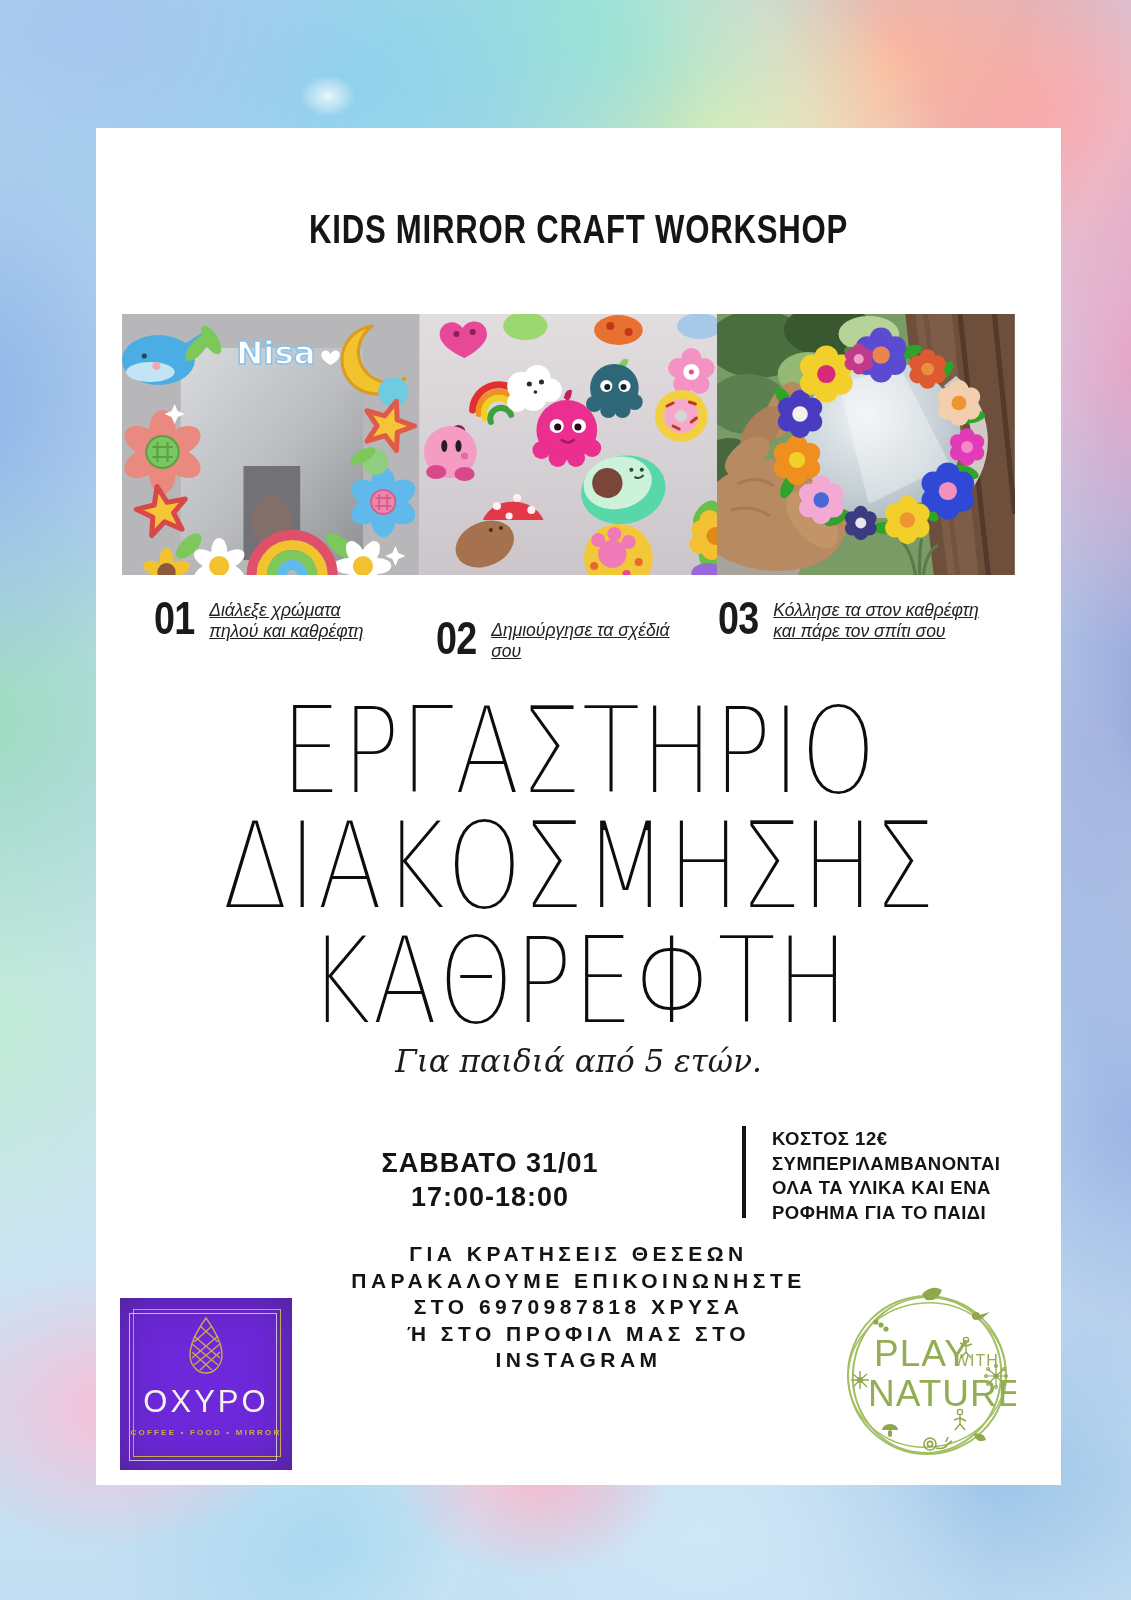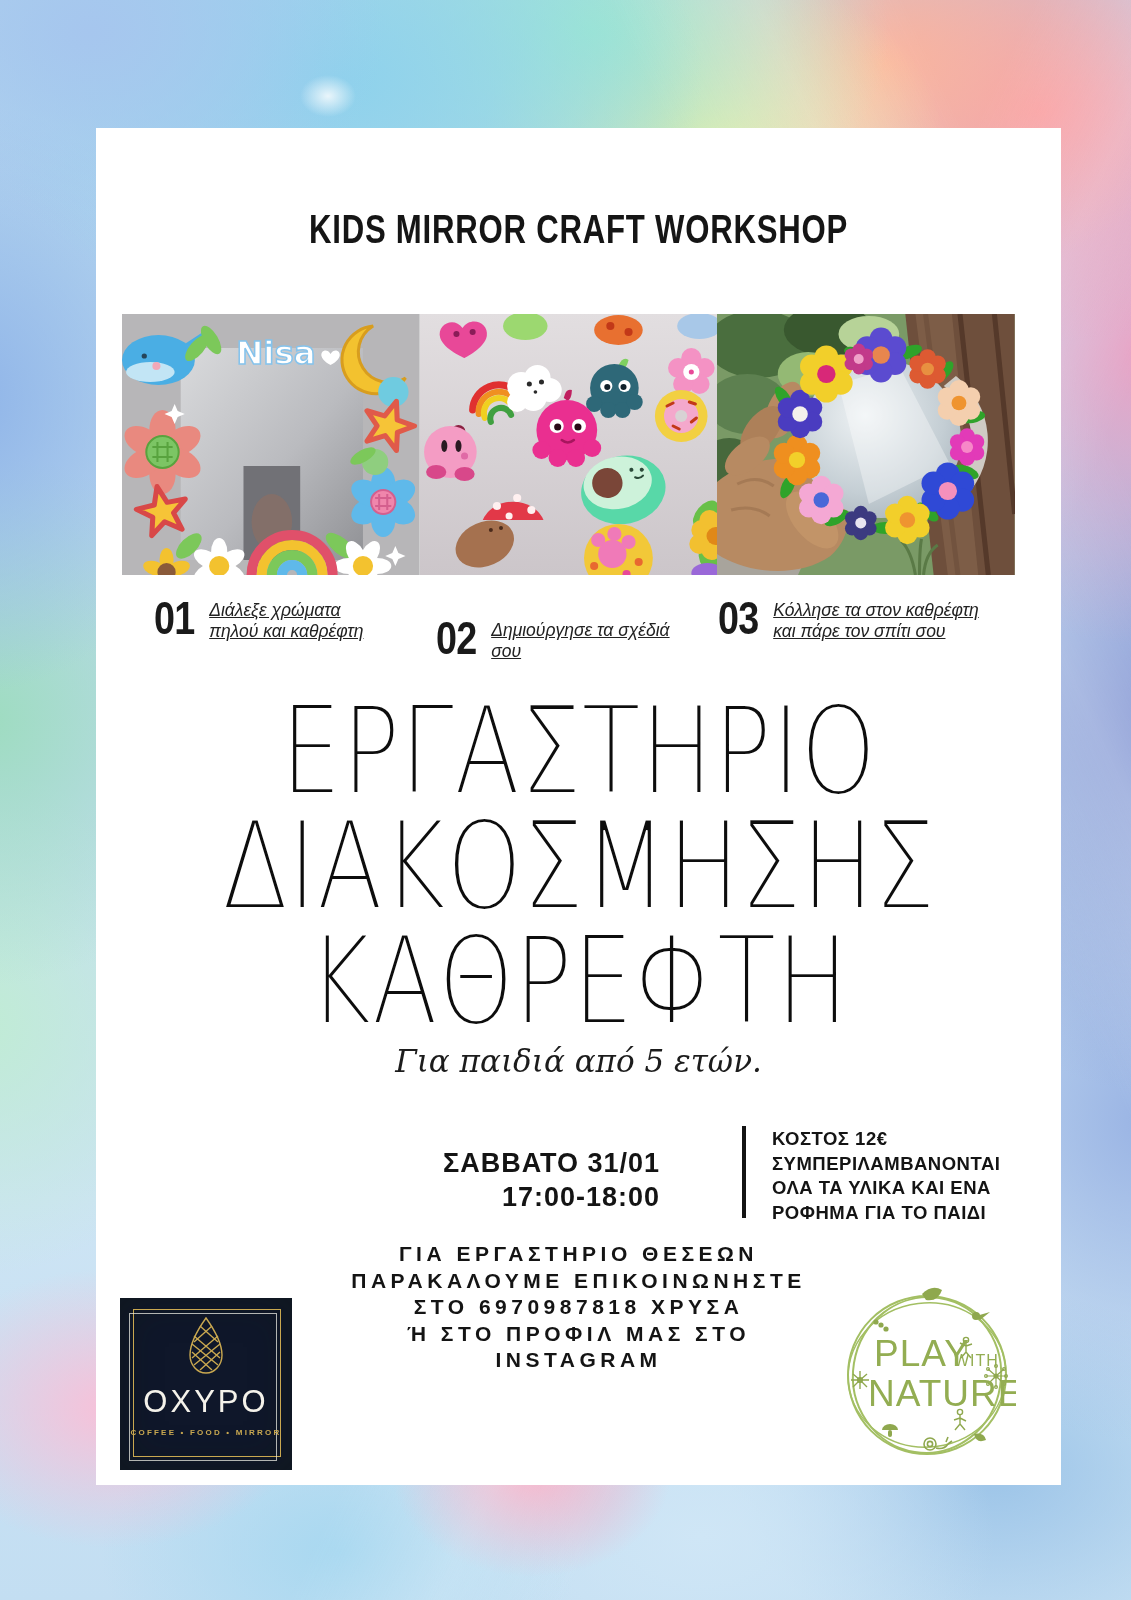--- a/index.html
+++ b/index.html
@@ -72,36 +72,36 @@
     transform:scaleX(.8);transform-origin:50% 0;
     -webkit-text-stroke:2px #ffffff;paint-order:fill;white-space:nowrap;
   }
   .subtitle{
     position:absolute;top:915px;left:0;width:100%;text-align:center;
     font-family:"DejaVu Serif",serif;font-style:italic;font-size:31px;color:#1c1c1c;
   }
   
   .schedule{position:absolute;left:0;top:998px;width:945px;height:96px;}
   .schedule .when{
-    position:absolute;right:381px;top:20px;width:340px;text-align:right;
+    position:absolute;right:381px;top:20px;width:340px;text-align:center;
     font-weight:bold;font-size:27px;line-height:34px;letter-spacing:1px;color:#141414;
   }
   .schedule .vline{position:absolute;left:646px;top:0;width:4px;height:92px;background:#141414;}
   .schedule .cost{
     position:absolute;left:676px;top:1px;width:270px;
     font-weight:bold;font-size:18.5px;line-height:24.5px;letter-spacing:.5px;color:#141414;
   }
   
   .booking{
     position:absolute;top:1113px;left:0;width:100%;text-align:center;
     font-weight:bold;font-size:21px;line-height:26.5px;letter-spacing:4.5px;color:#141414;
   }
   
   .oxypo{
-    position:absolute;left:24px;top:1170px;width:172px;height:172px;background:#0f172a;
+    position:absolute;left:24px;top:1170px;width:172px;height:172px;background:#6d28d9;
     box-shadow:inset 0 0 40px rgba(20,25,10,.35);
   }
   .oxypo .frame-gold{position:absolute;left:13px;top:11px;right:11px;bottom:13px;border:1px solid #c9a850;}
   .oxypo .frame-silver{position:absolute;left:9px;top:15px;right:15px;bottom:9px;border:1px solid rgba(235,235,225,.75);}
   .oxypo .pine{position:absolute;left:50%;top:16px;transform:translateX(-50%);}
   .oxypo .name{
     position:absolute;top:86px;left:0;width:100%;text-align:center;color:#f4f2ea;
     font-size:31px;letter-spacing:3px;font-weight:400;
   }
   .oxypo .tagline{
@@ -586,21 +586,21 @@
     <div class="vline"></div>
     <div class="cost">
       <div>ΚΟΣΤΟΣ 12€</div>
       <div>ΣΥΜΠΕΡΙΛΑΜΒΑΝΟΝΤΑΙ</div>
       <div>ΟΛΑ ΤΑ ΥΛΙΚΑ ΚΑΙ ΕΝΑ</div>
       <div>ΡΟΦΗΜΑ ΓΙΑ ΤΟ ΠΑΙΔΙ</div>
     </div>
   </div>
 
   <div class="booking">
-    <div>ΓΙΑ ΕΡΓΑΣΤΗΡΙΟ ΘΕΣΕΩΝ</div>
+    <div>ΓΙΑ ΚΡΑΤΗΣΕΙΣ ΘΕΣΕΩΝ</div>
     <div>ΠΑΡΑΚΑΛΟΥΜΕ ΕΠΙΚΟΙΝΩΝΗΣΤΕ</div>
     <div>ΣΤΟ 6970987818 ΧΡΥΣΑ</div>
     <div>Ή ΣΤΟ ΠΡΟΦΙΛ ΜΑΣ ΣΤΟ</div>
     <div>INSTAGRAM</div>
   </div>
 
   <div class="oxypo">
     <div class="frame-gold"></div>
     <div class="frame-silver"></div>
     <svg class="pine" width="56" height="64" viewBox="0 0 56 64">

